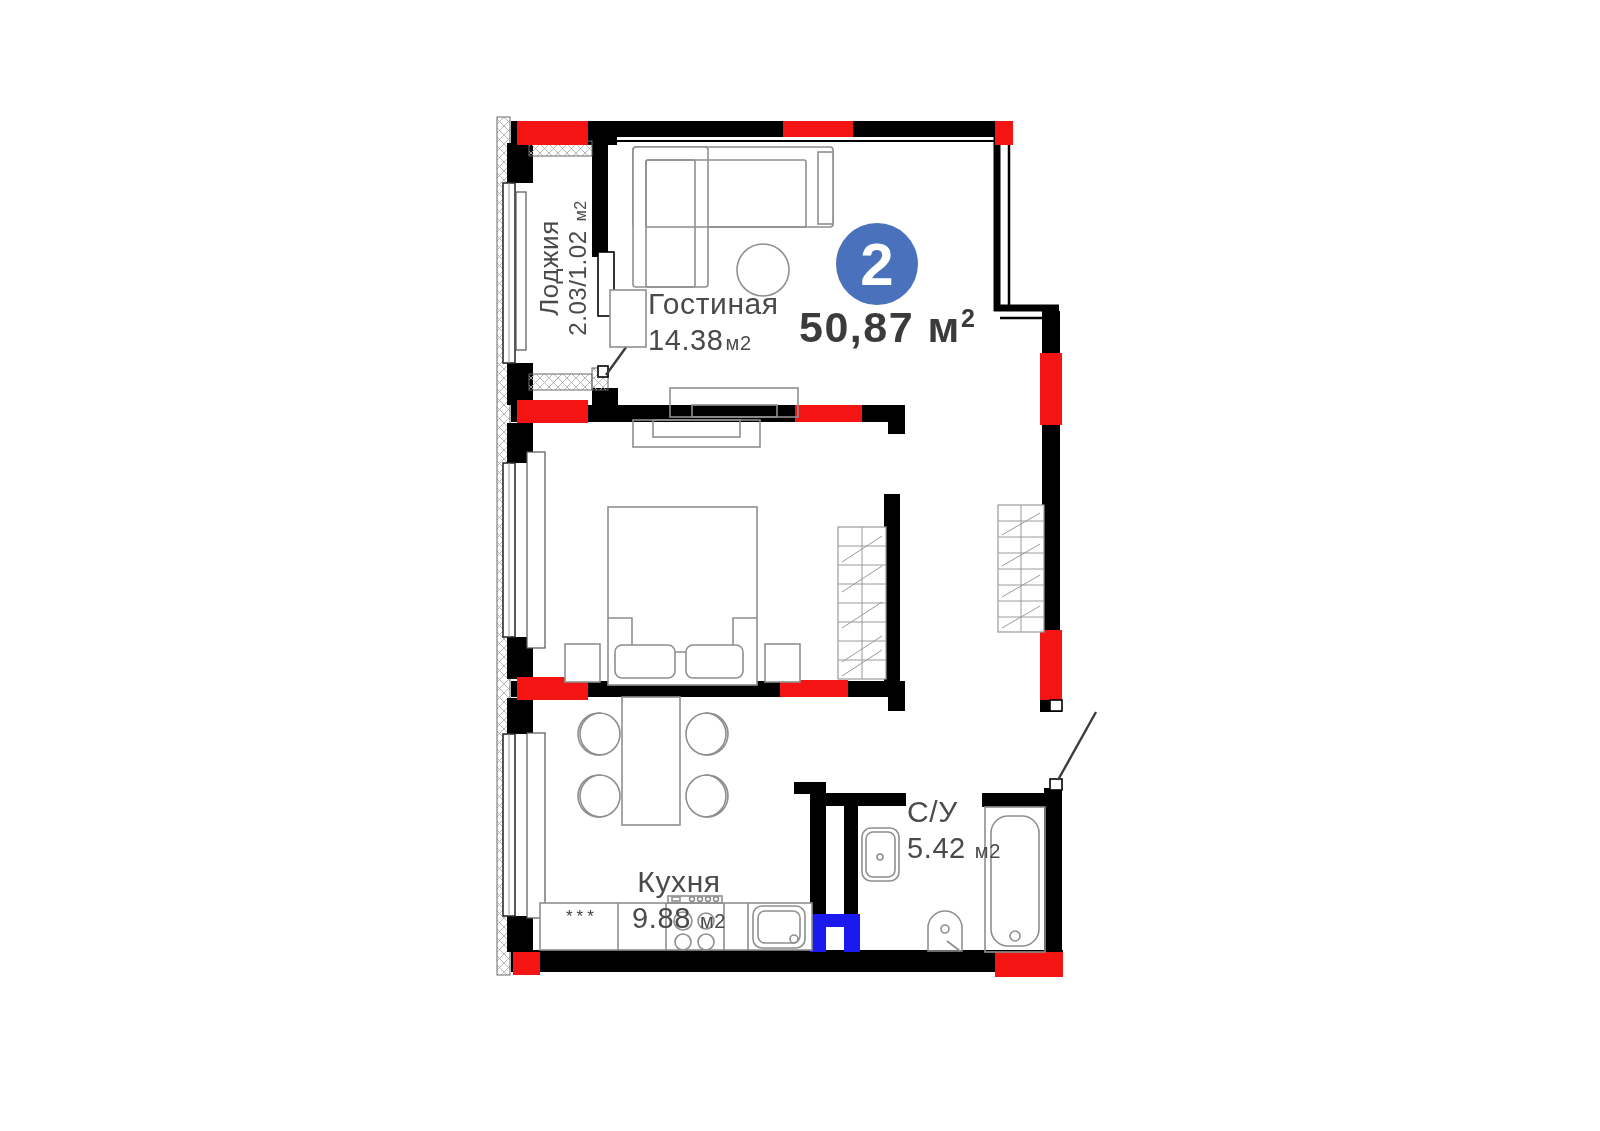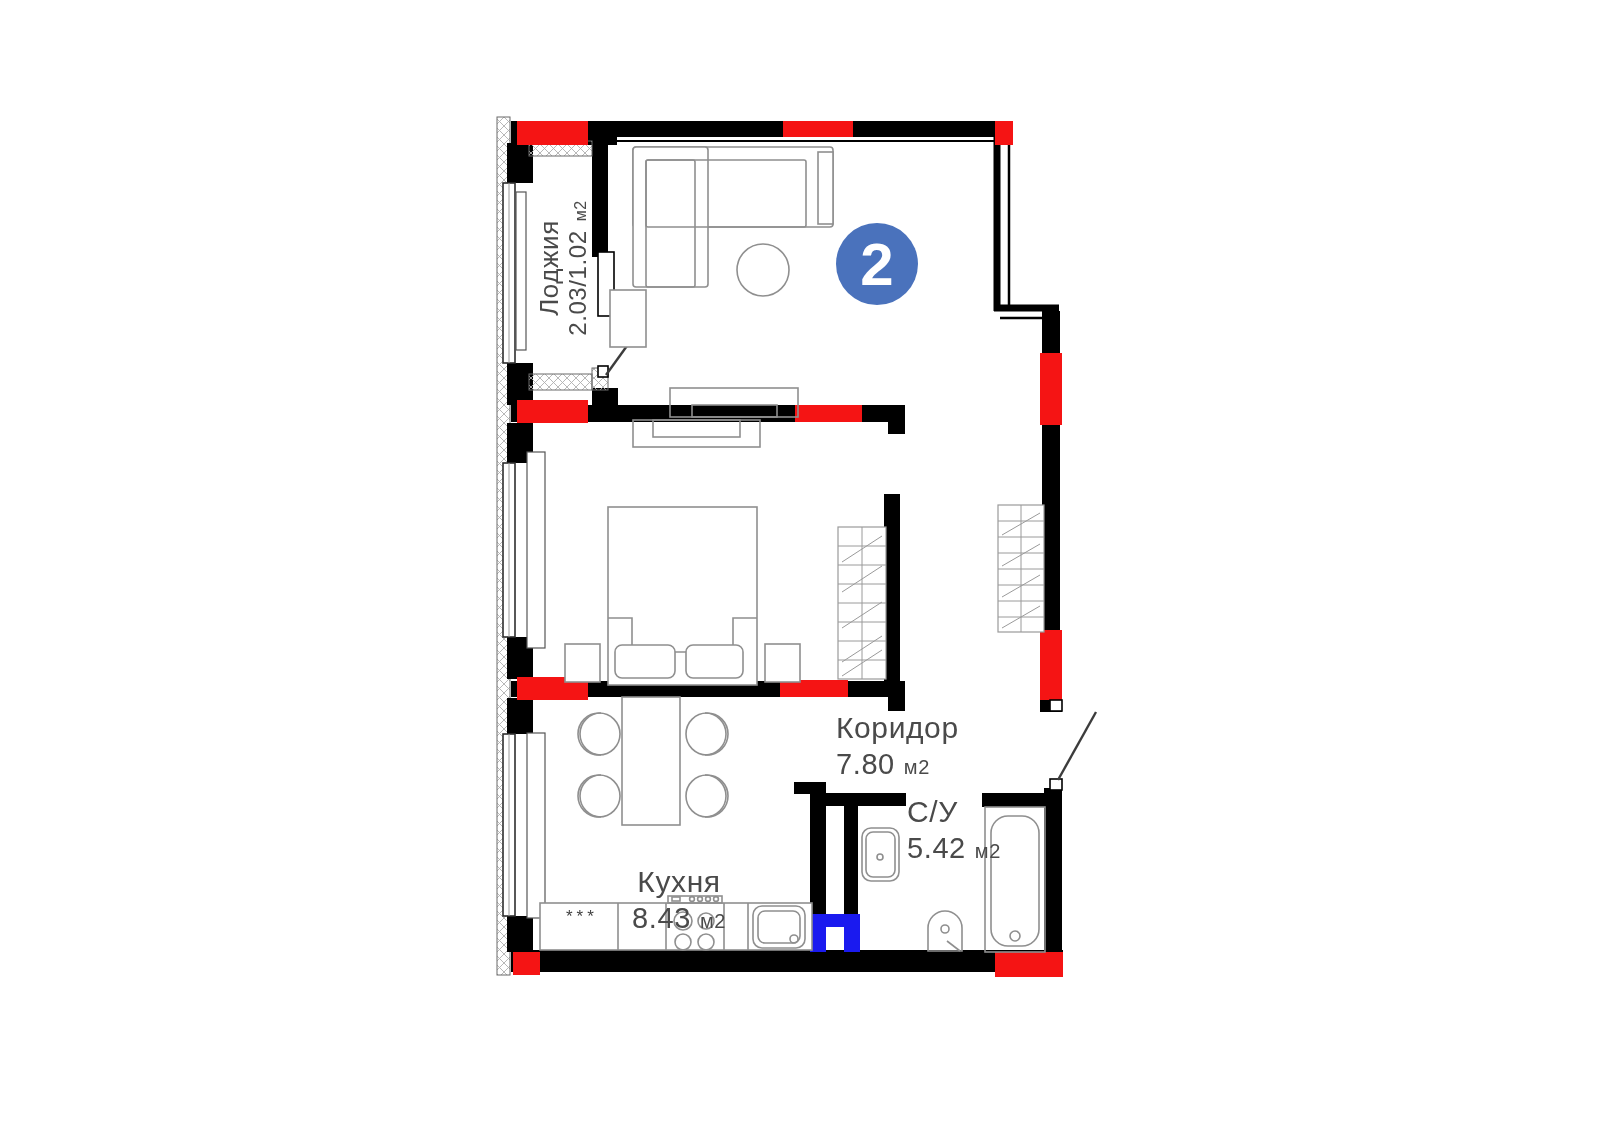--- a/index.html
+++ b/index.html
@@ -224,35 +224,36 @@
     <rect x="991" y="816" width="48" height="130" rx="17" class="furn-line"></rect>
     <circle cx="1015" cy="936" r="5" class="furn-line"></circle>
   </g>
 </svg>
 
 <div class="room-label loggia-label" style="left:563px;top:268px;">
   <div class="rname">Лоджия</div>
   <div class="rarea"><span>2.03/1.02</span><span class="unit u-gap">м2</span></div>
 </div>
 
-
-
-<div class="room-label" style="left:836px;top:712px;">
-  <div class="rname">Коридор</div>
-  <div class="rarea"><span>7.80</span><span class="unit u-gap">м2</span></div>
-</div>
+<div class="room-label" style="left:648px;top:288px;">
+  <div class="rname">Гостиная</div>
+  <div class="rarea"><span>14.38</span><span class="unit u-tight">м2</span></div>
+</div>
+
+
 
 <div class="room-label center" style="left:679px;top:838px;">
   <div class="rname">Кухня</div>
-  <div class="rarea"><span>8.43</span><span class="unit u-gap">м2</span></div>
+  <div class="rarea"><span>9.88</span><span class="unit u-gap">м2</span></div>
 </div>
 
 <div class="room-label" style="left:907px;top:796px;">
   <div class="rname">С/У</div>
   <div class="rarea"><span>5.42</span><span class="unit u-gap">м2</span></div>
 </div>
 
 <div class="badge" style="left:836px;top:223px;">
   <span>2</span>
 </div>
 
+<div class="total-area" style="left:799px;top:303px;"><span>50,87</span>&nbsp;<span>м</span><sup>2</sup></div>
 
 </div>
 
 </body></html>

